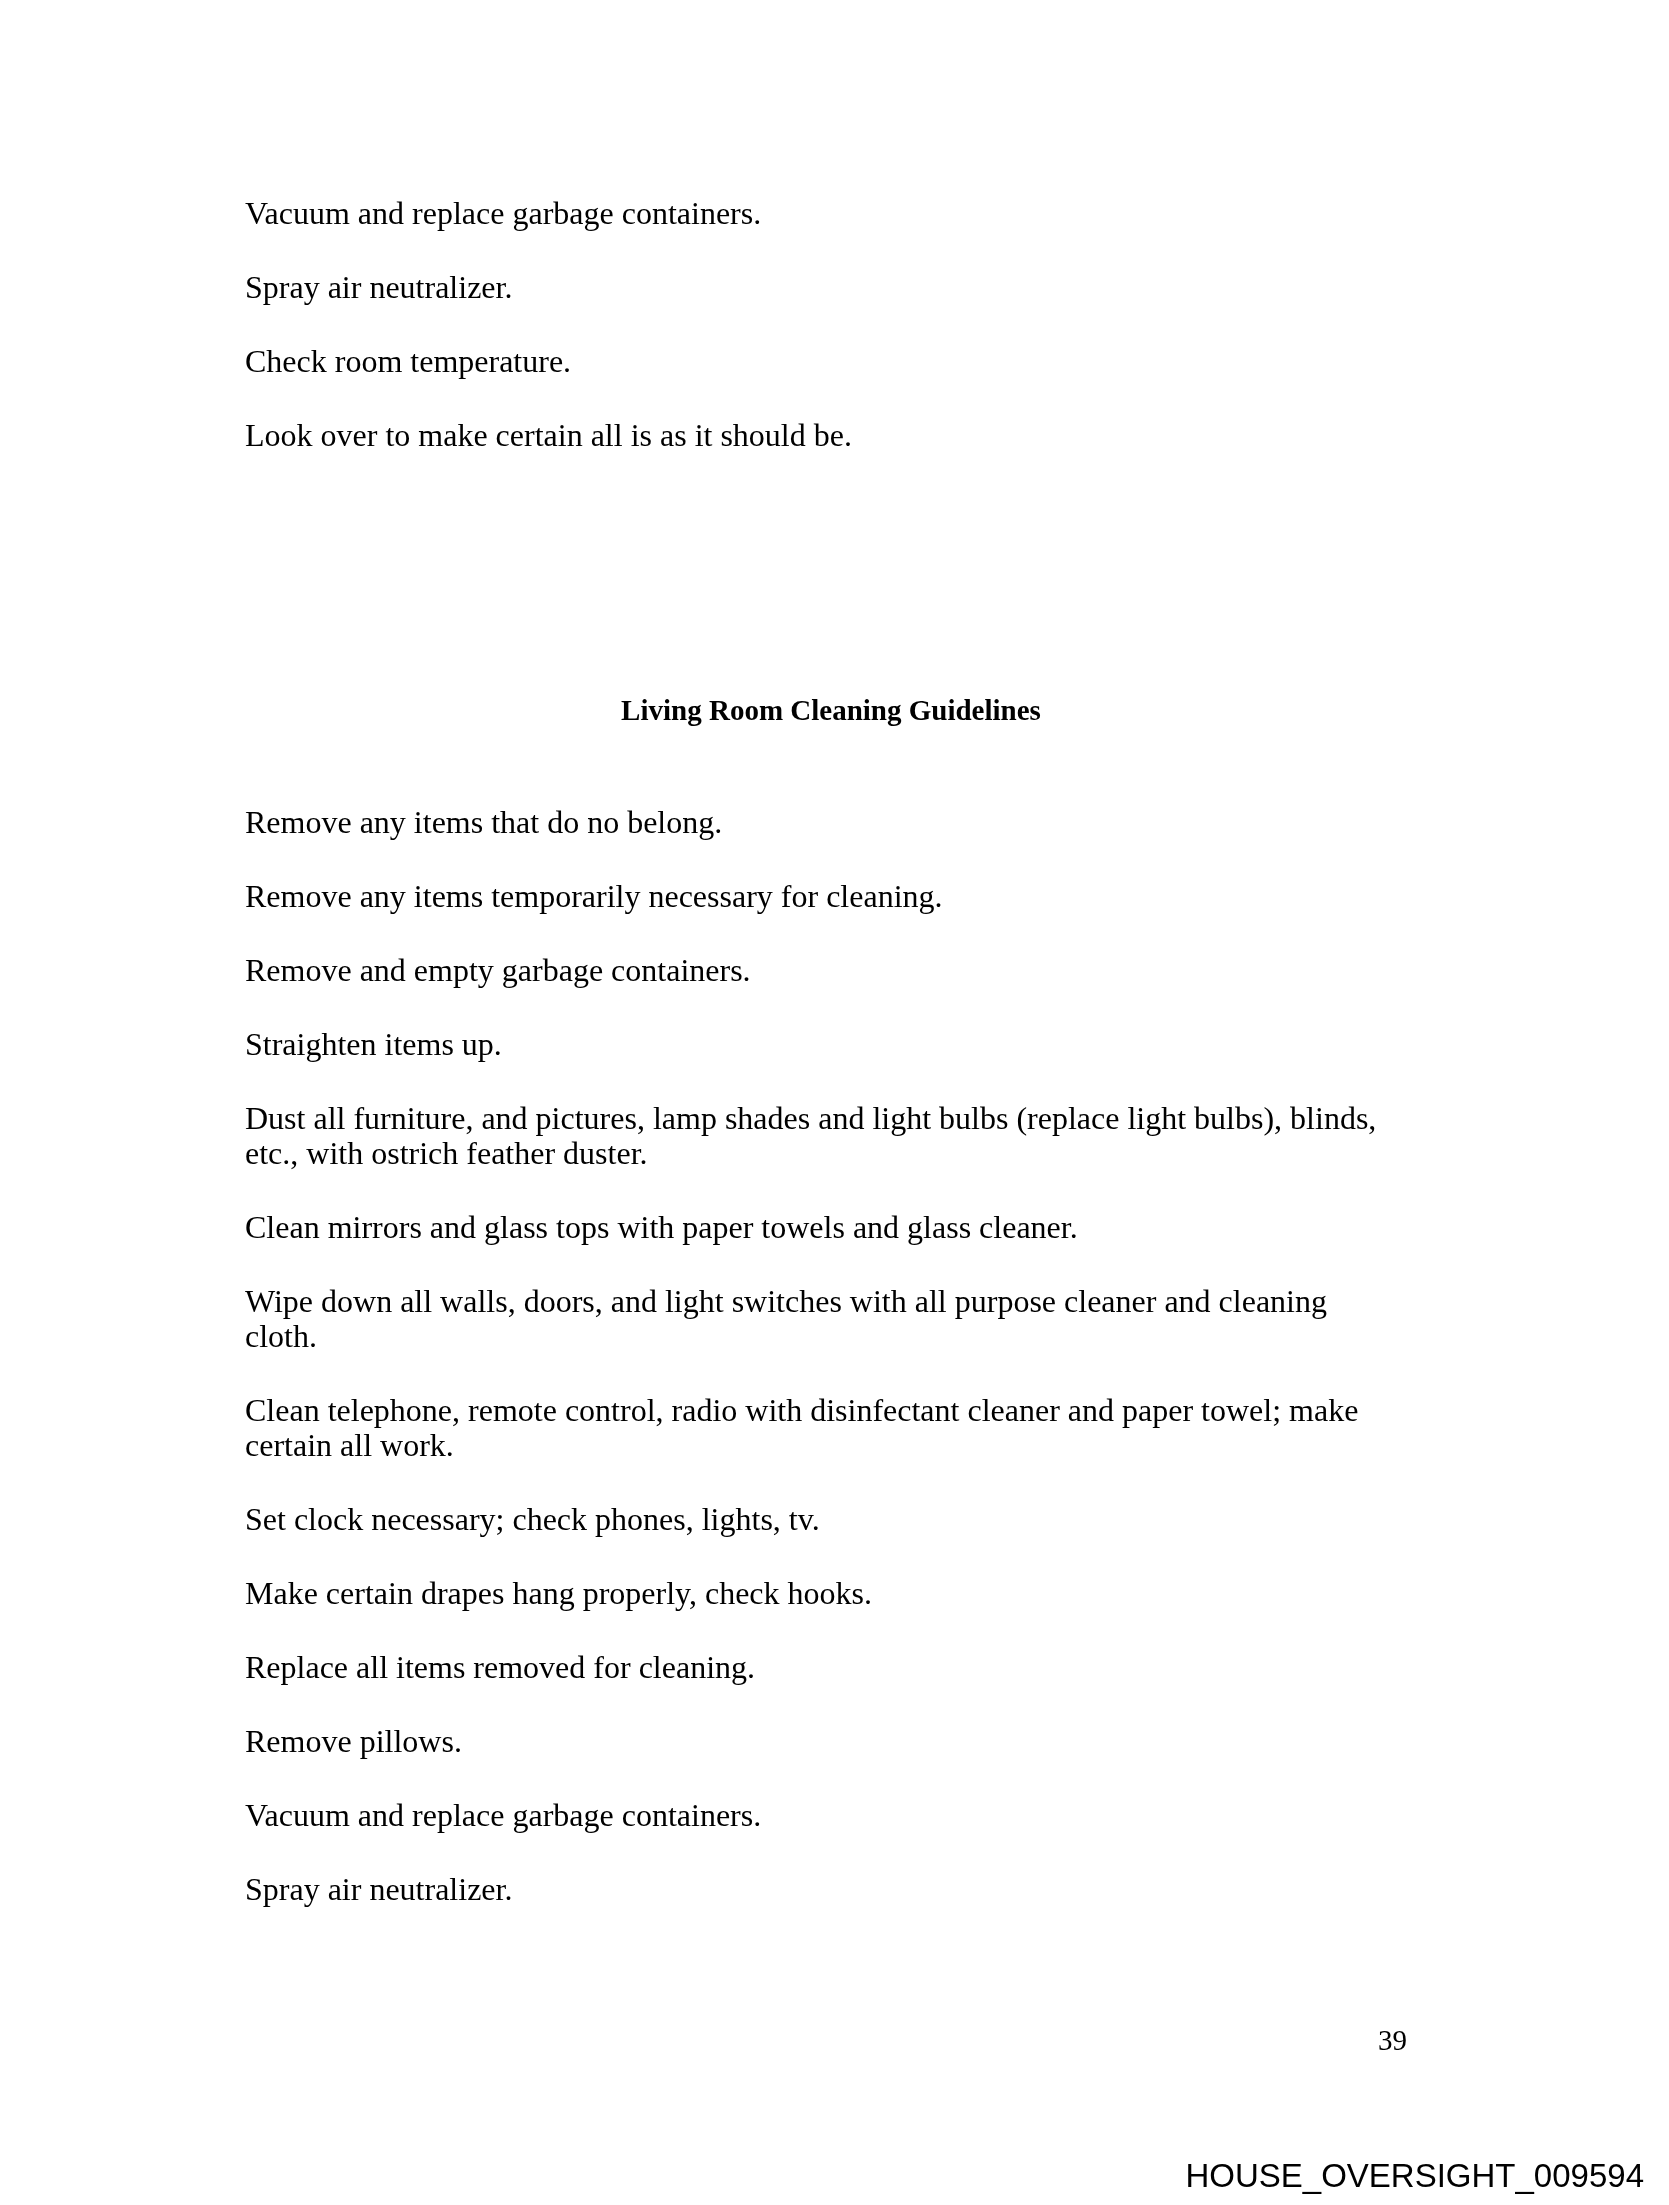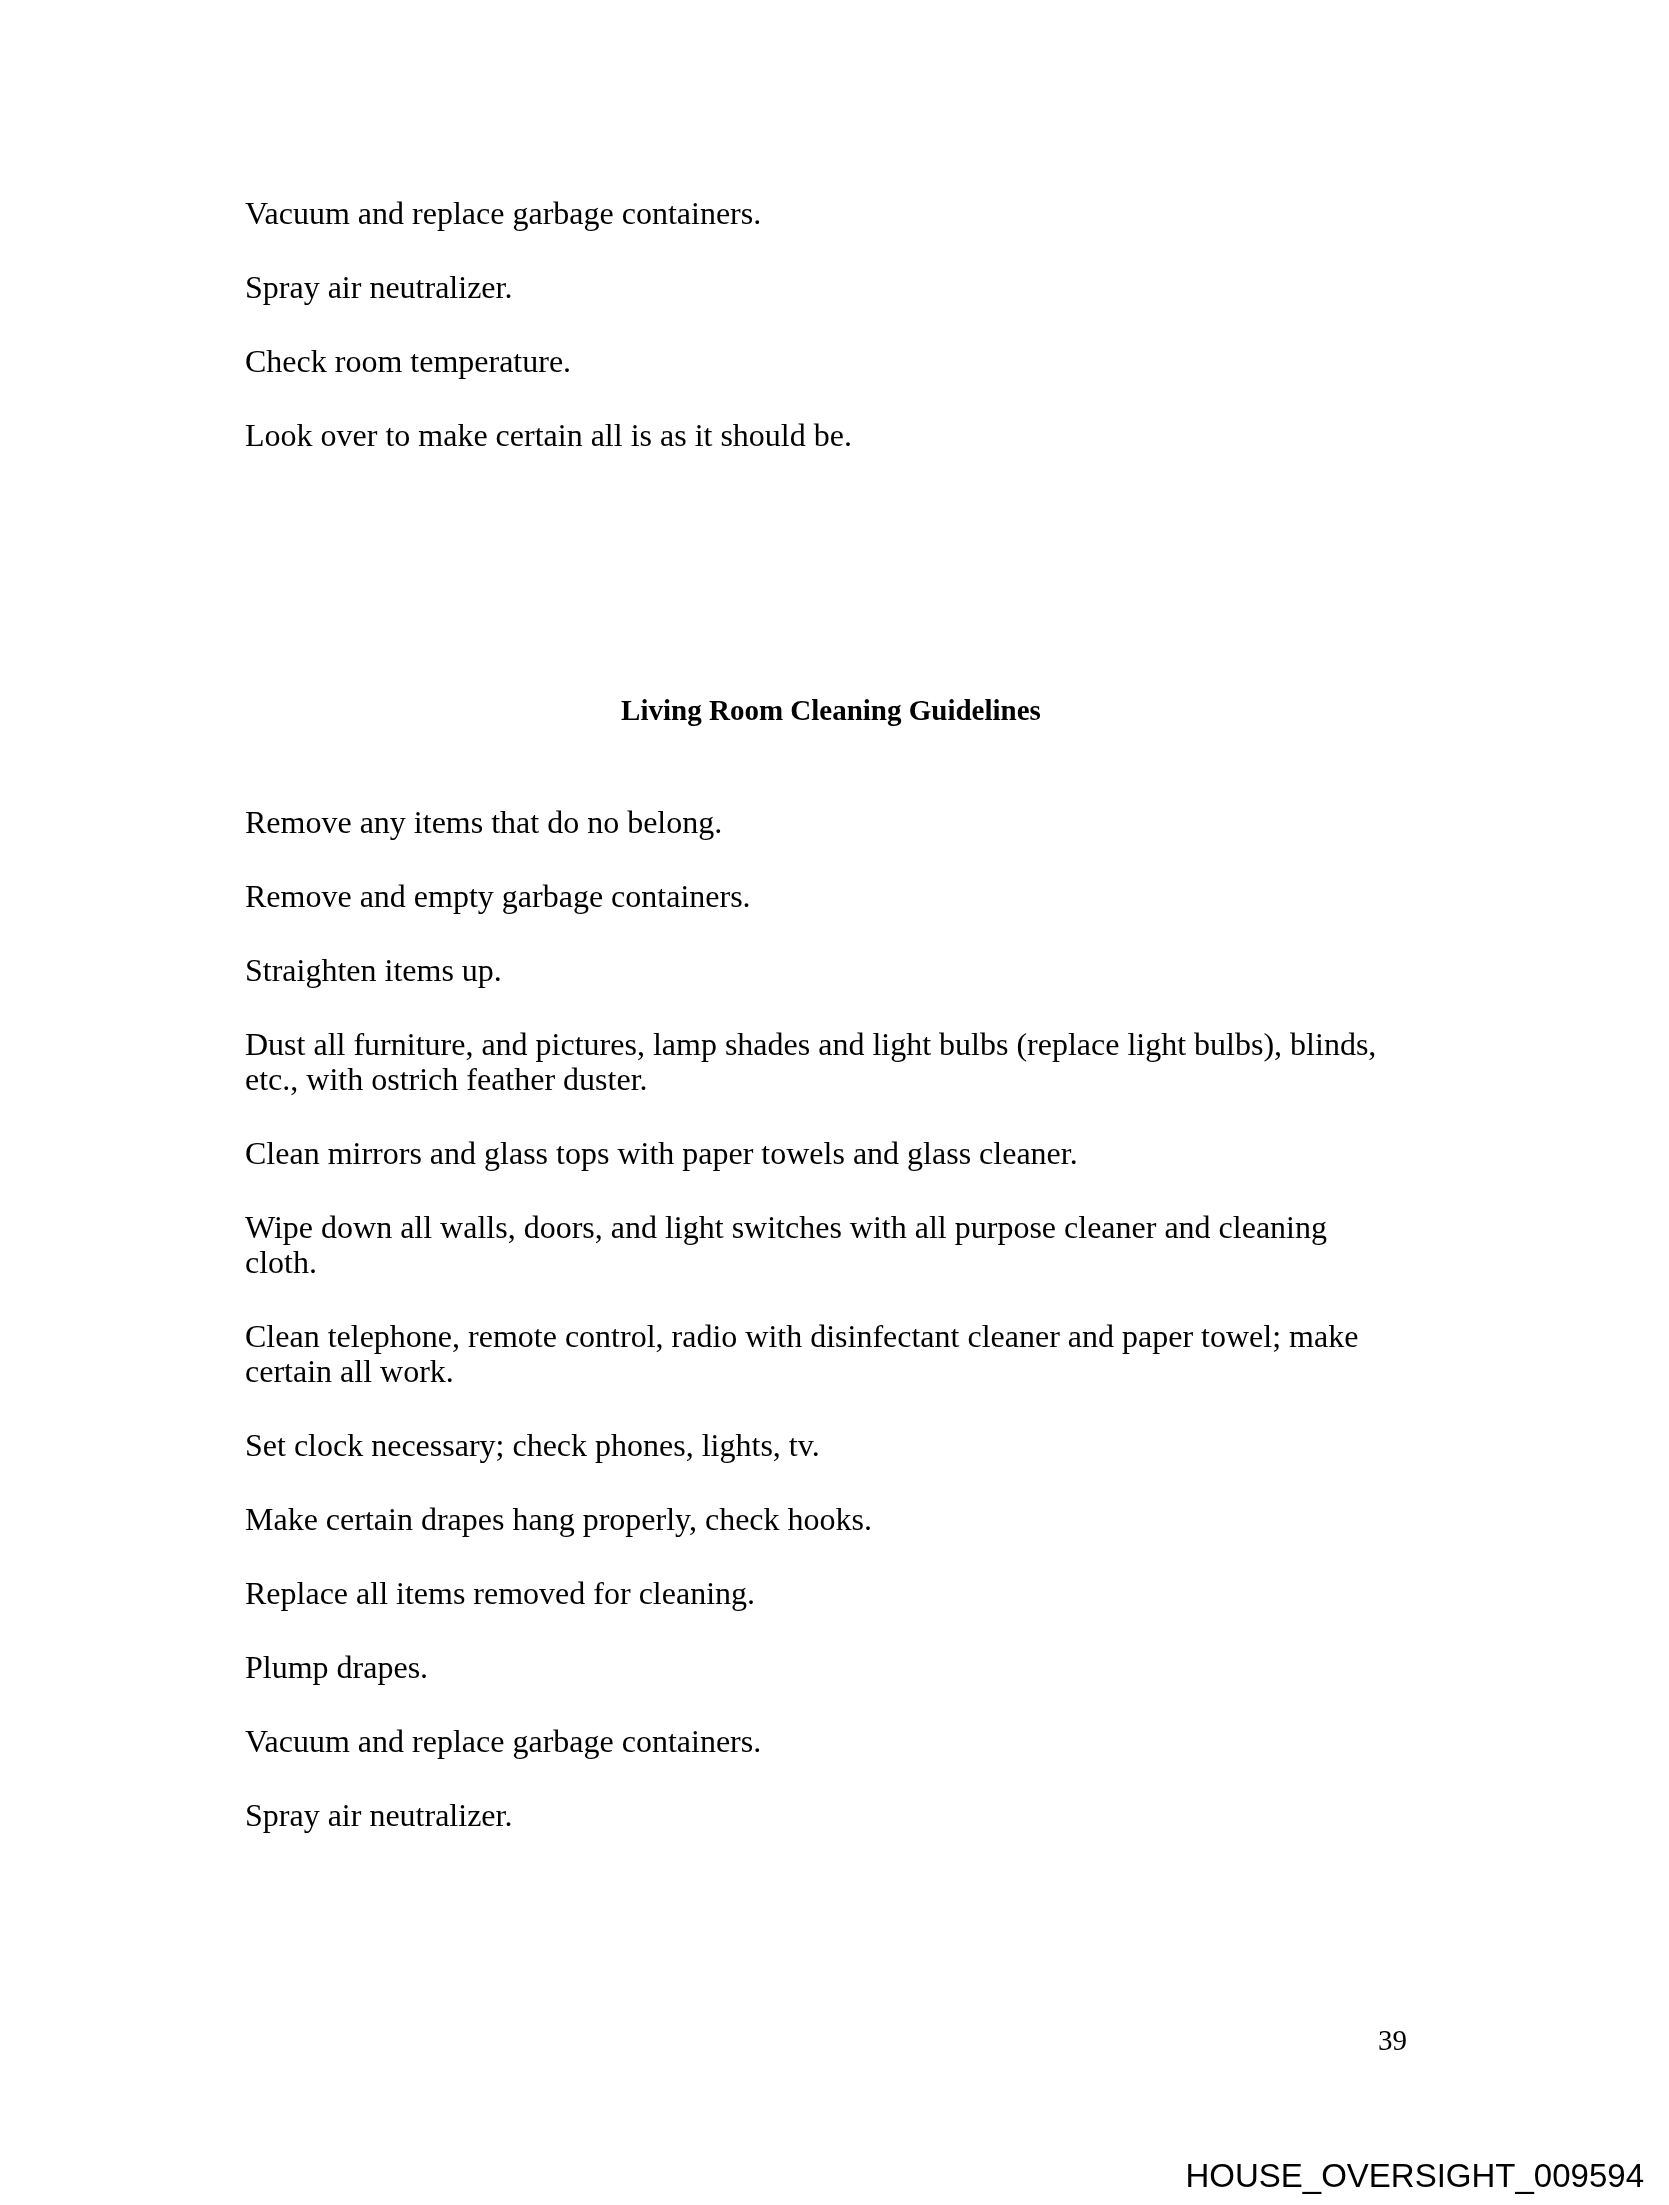--- a/index.html
+++ b/index.html
@@ -53,32 +53,33 @@
 
 <div class="content">
   <p class="para">Vacuum and replace garbage containers.</p>
   <p class="para">Spray air neutralizer.</p>
   <p class="para">Check room temperature.</p>
   <p class="para">Look over to make certain all is as it should be.</p>
 
   <h1 class="heading">Living Room Cleaning Guidelines</h1>
 
   <p class="para">Remove any items that do no belong.</p>
+  <p class="para">Remove any items temporarily necessary for cleaning.</p>
   <p class="para">Remove and empty garbage containers.</p>
   <p class="para">Straighten items up.</p>
   <p class="para">Dust all furniture, and pictures, lamp shades and light bulbs (replace light bulbs), blinds,
 etc., with ostrich feather duster.</p>
   <p class="para">Clean mirrors and glass tops with paper towels and glass cleaner.</p>
   <p class="para">Wipe down all walls, doors, and light switches with all purpose cleaner and cleaning
 cloth.</p>
   <p class="para">Clean telephone, remote control, radio with disinfectant cleaner and paper towel; make
 certain all work.</p>
   <p class="para">Set clock necessary; check phones, lights, tv.</p>
   <p class="para">Make certain drapes hang properly, check hooks.</p>
   <p class="para">Replace all items removed for cleaning.</p>
-  <p class="para">Plump drapes.</p>
+  <p class="para">Remove pillows.</p>
   <p class="para">Vacuum and replace garbage containers.</p>
   <p class="para">Spray air neutralizer.</p>
 </div>
 
 <div class="page-number">39</div>
 <div class="bates-stamp">HOUSE_OVERSIGHT_009594</div>
 
 
 </body></html>

